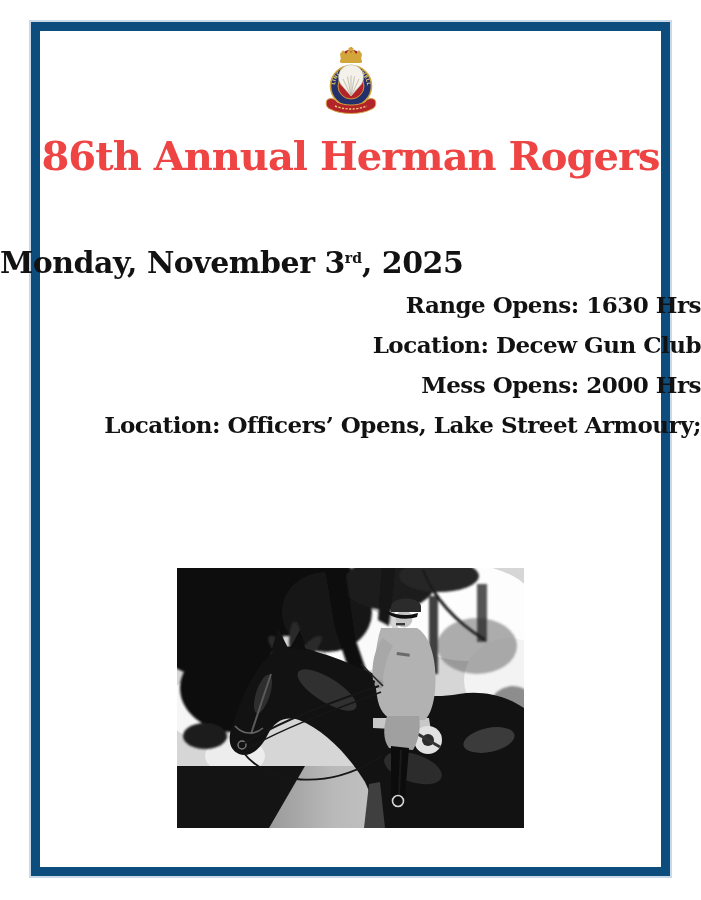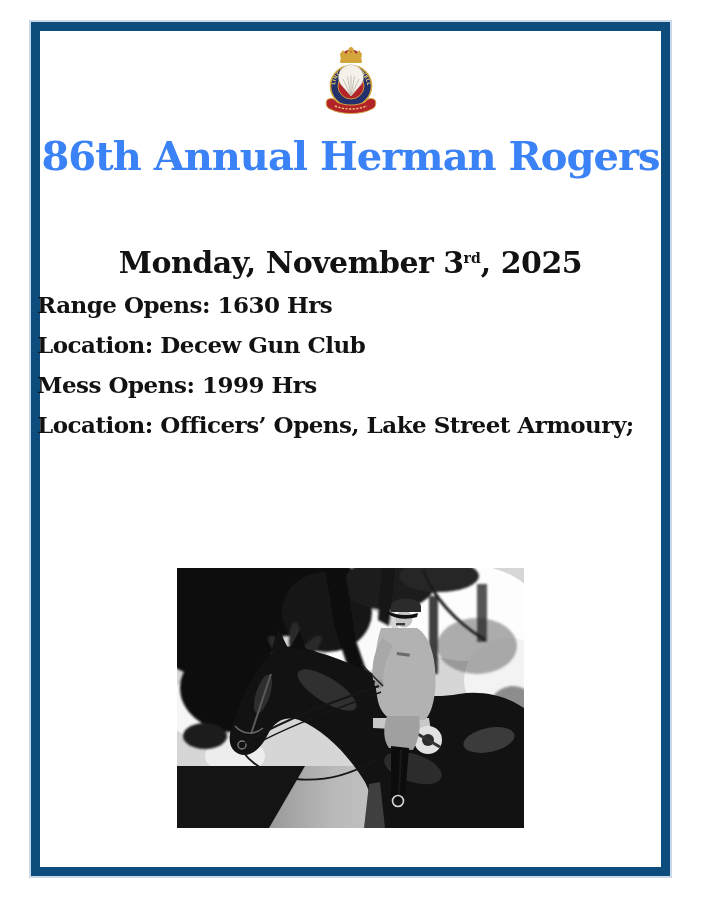--- a/index.html
+++ b/index.html
@@ -9,29 +9,29 @@
   }
   .frame{
     position:absolute;left:31px;top:22px;width:639px;height:854px;
     border:9px solid #0d4d7e;box-sizing:border-box;
     box-shadow:0 0 0 2px #c9d9e8;
     pointer-events:none;
   }
   .crest{position:absolute;left:50%;top:47px;transform:translateX(-50%);display:block;}
   .title{
     position:absolute;left:0;right:0;top:130px;text-align:center;
-    color:#3b82f6;font-weight:700;font-size:40px;line-height:51px;letter-spacing:-1px;
+    color:#ef4444;font-weight:700;font-size:40px;line-height:51px;letter-spacing:-1px;
   }
   .title span{display:block;}
   .date{
-    position:absolute;left:0;right:0;top:240px;text-align:center;
+    position:absolute;left:0;right:0;top:240px;text-align:left;
     font-weight:700;font-size:30px;line-height:36px;letter-spacing:-0.5px;
   }
   .date sup{font-size:14px;vertical-align:10px;letter-spacing:0;}
-  .details{position:absolute;left:0;right:0;top:285px;text-align:left;font-weight:700;padding-left:37px;}
+  .details{position:absolute;left:0;right:0;top:285px;text-align:right;font-weight:700;padding-left:37px;}
   .details p{margin:0;font-size:23px;line-height:40px;letter-spacing:-0.5px;}
   .photo{position:absolute;left:177px;top:568px;width:347px;height:260px;}
   .photo svg{display:block;}
 </style>
 </head>
 <body>
 
 <div class="page">
 
   <div class="frame"></div>
@@ -68,21 +68,21 @@
     <span>86th Annual Herman Rogers</span>
   </div>
 
   <div class="date">
     <span>Monday, November 3</span><sup>rd</sup><span>, 2025</span>
   </div>
 
   <div class="details">
     <p>Range Opens: 1630 Hrs</p>
     <p>Location: Decew Gun Club</p>
-    <p>Mess Opens: 1999 Hrs</p>
+    <p>Mess Opens: 2000 Hrs</p>
     <p>Location: Officers’ Opens, Lake Street Armoury;</p>
   </div>
 
   <div class="photo">
     <svg width="347" height="260" viewBox="0 0 347 260" role="img" aria-label="Black and white photograph of a uniformed officer in a peaked cap mounted on a dark horse beneath trees">
       <defs>
         <linearGradient id="ground" x1="0" y1="0" x2="1" y2="0">
           <stop offset="0" stop-color="#6d6d6d"></stop>
           <stop offset="0.45" stop-color="#b9b9b9"></stop>
           <stop offset="1" stop-color="#dddddd"></stop>

